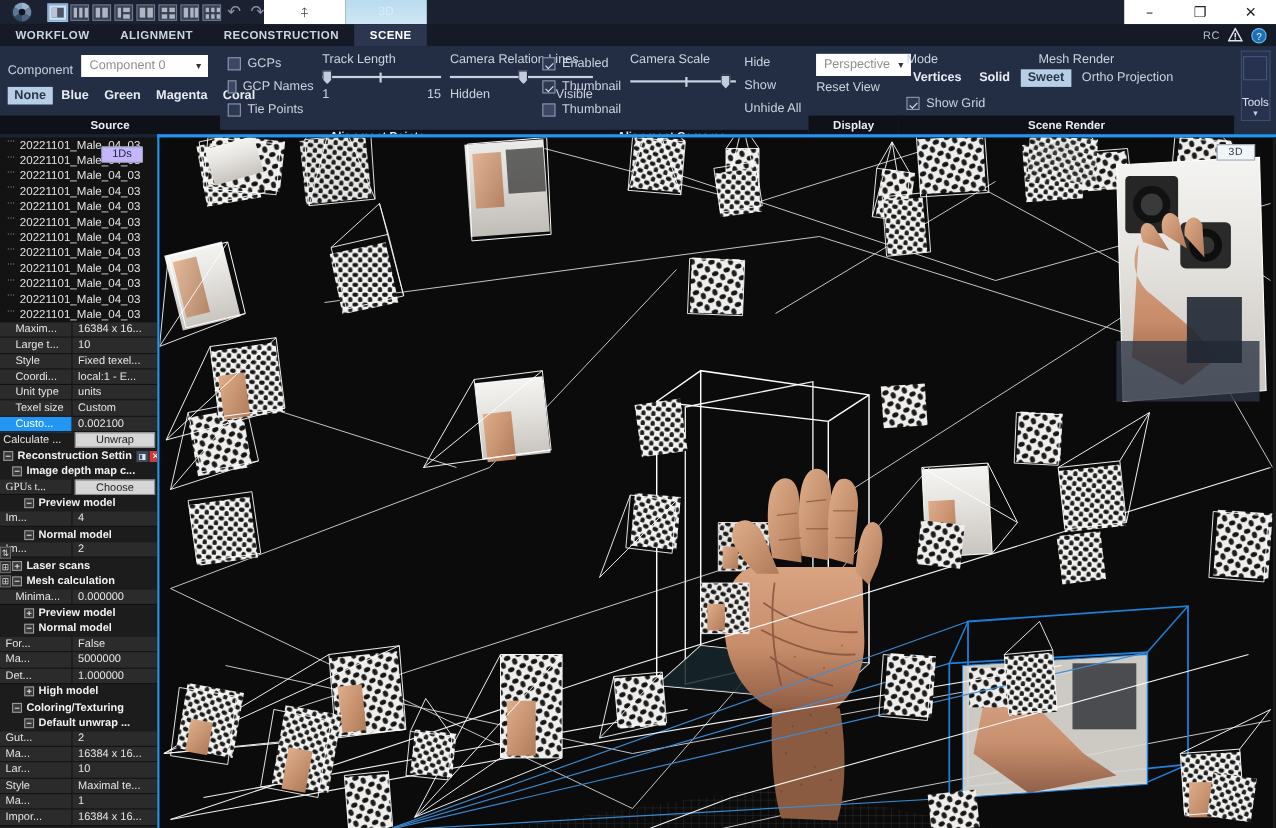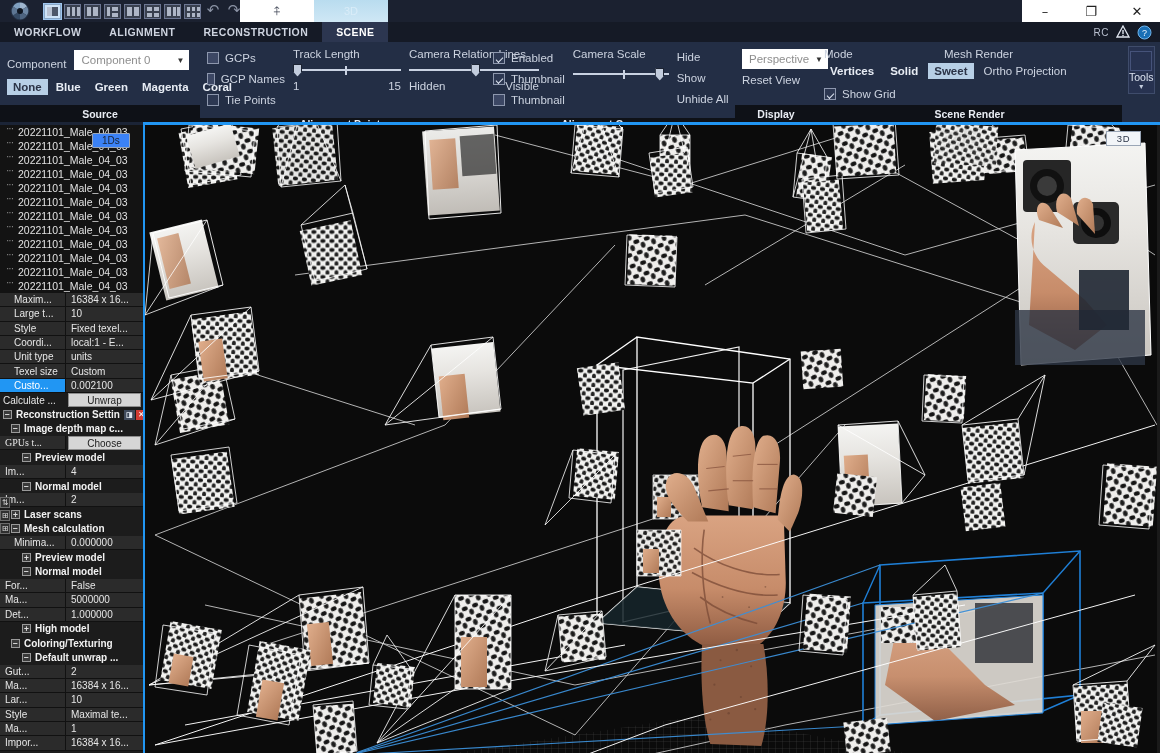--- a/index.html
+++ b/index.html
@@ -96,21 +96,21 @@
   .slider .track { position:absolute; left:0; right:0; height:2px; background:#c9d2e2; }
   .slider .tick { position:absolute; width:2px; height:9px; background:#c9d2e2; }
   .slider .knob {
     position:absolute; width:9px; height:13px; background:#c2ccdd; border:1px solid #1c2332;
     clip-path: polygon(0 0, 100% 0, 100% 62%, 50% 100%, 0 62%);
   }
   .minmax { display:flex; justify-content:space-between; width:108px; font-size:11.5px; color:#ccd3e0; }
 
   .stackcol { display:flex; flex-direction:column; gap:2px; }
   .toolsbtn {
-    width:34px; height:48px; border:1px solid #3f4c6b; background:#273250;
+    width:34px; height:64px; border:1px solid #3f4c6b; background:#273250;
     display:flex; flex-direction:column; align-items:center; justify-content:flex-end;
     padding-bottom:3px; margin:4px 6px 0 6px;
   }
   .toolsbtn .sq { width:22px; height:22px; border:1px solid #46537a; margin-bottom:auto; margin-top:4px; }
   .toolsbtn .tx { font-size:10.5px; color:#dbe2ee; }
   .toolsbtn .cv { font-size:8px; color:#c3ccdd; line-height:7px; }
 
   
   .leftcol { position:absolute; left:0; top:125px; width:143px; height:628px; background:#1c1c1c; }
 
@@ -119,21 +119,21 @@
     background:#131313; overflow:hidden;
   }
   .imglist .row {
     height:14px; display:flex; align-items:center; color:#e2e2e2; font-size:10.5px;
     white-space:nowrap; padding-left:18px; position:relative;
   }
   .imglist .row::before {
     content:"···"; position:absolute; left:6px; top:-2px; color:#8d8d8d; font-size:10px; letter-spacing:-1px;
   }
   .tooltip1ds {
-    position:absolute; left:92px; top:133px; background:#3b82f6; border:1px solid #9aa6b6;
+    position:absolute; left:92px; top:133px; background:#c4b5fd; border:1px solid #9aa6b6;
     color:#1b2330; font-size:10px; padding:1px 9px; border-radius:1px;
   }
 
   .proplist { position:absolute; left:0; top:168px; width:143px; height:460px; overflow:hidden; }
   .prow { display:flex; height:14.3px; align-items:stretch; font-size:10px; color:#e6e6e6; }
   .prow .k {
     width:66px; background:#2b2b2b; border:1px solid #111; border-width:0 1px 1px 0;
     display:flex; align-items:center; padding-left:5px; white-space:nowrap; overflow:hidden;
   }
   .prow .v {

